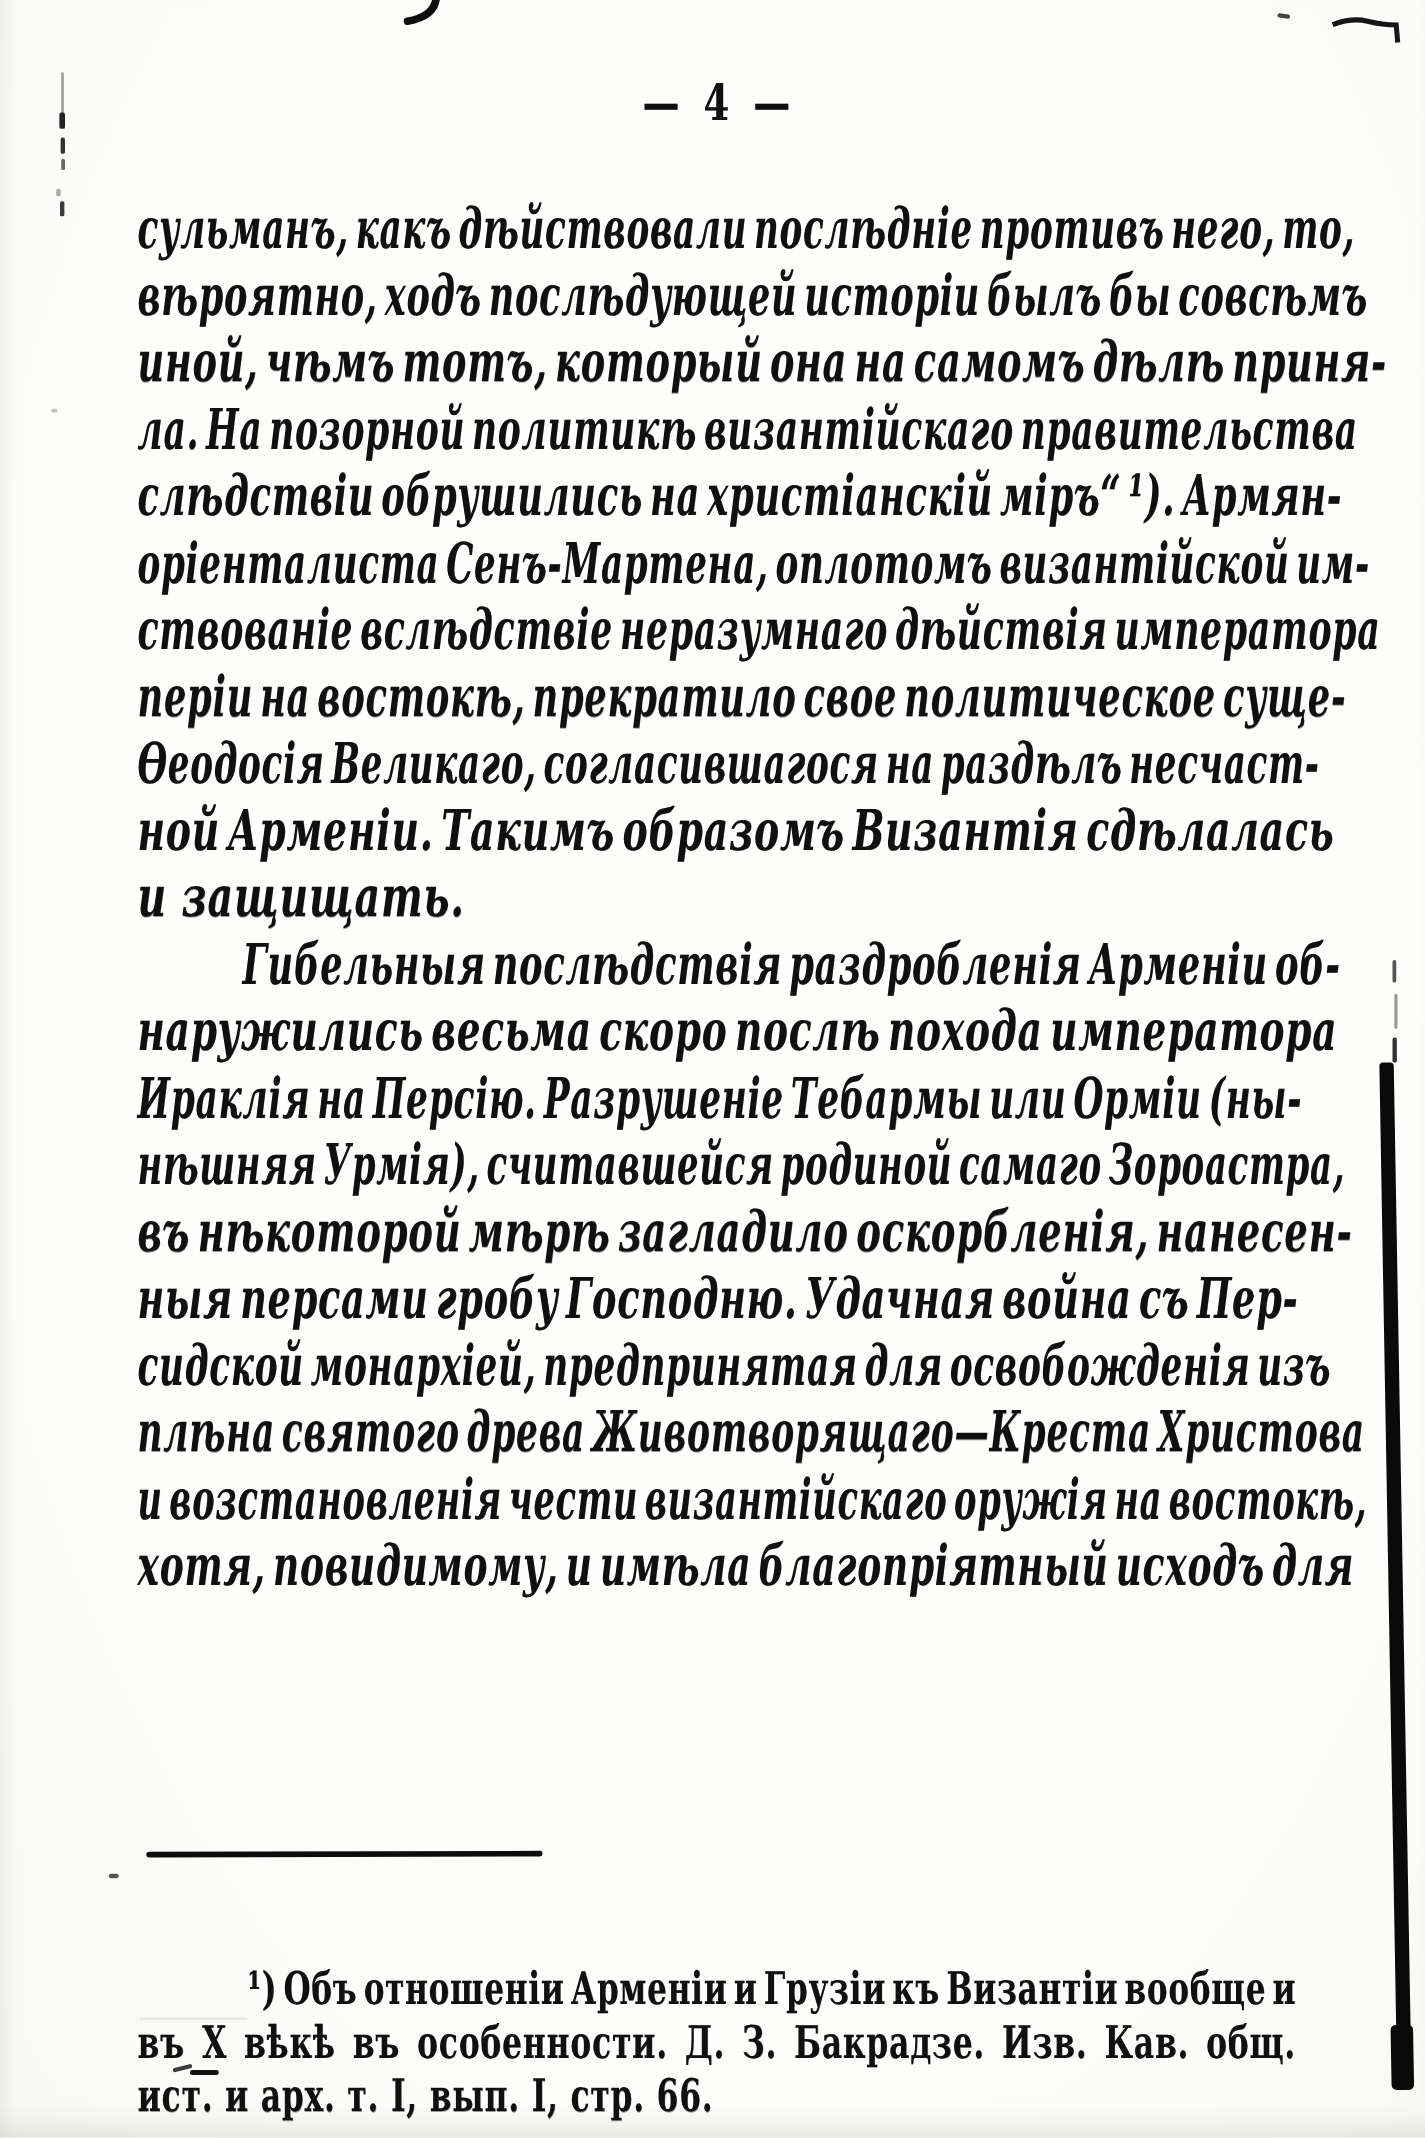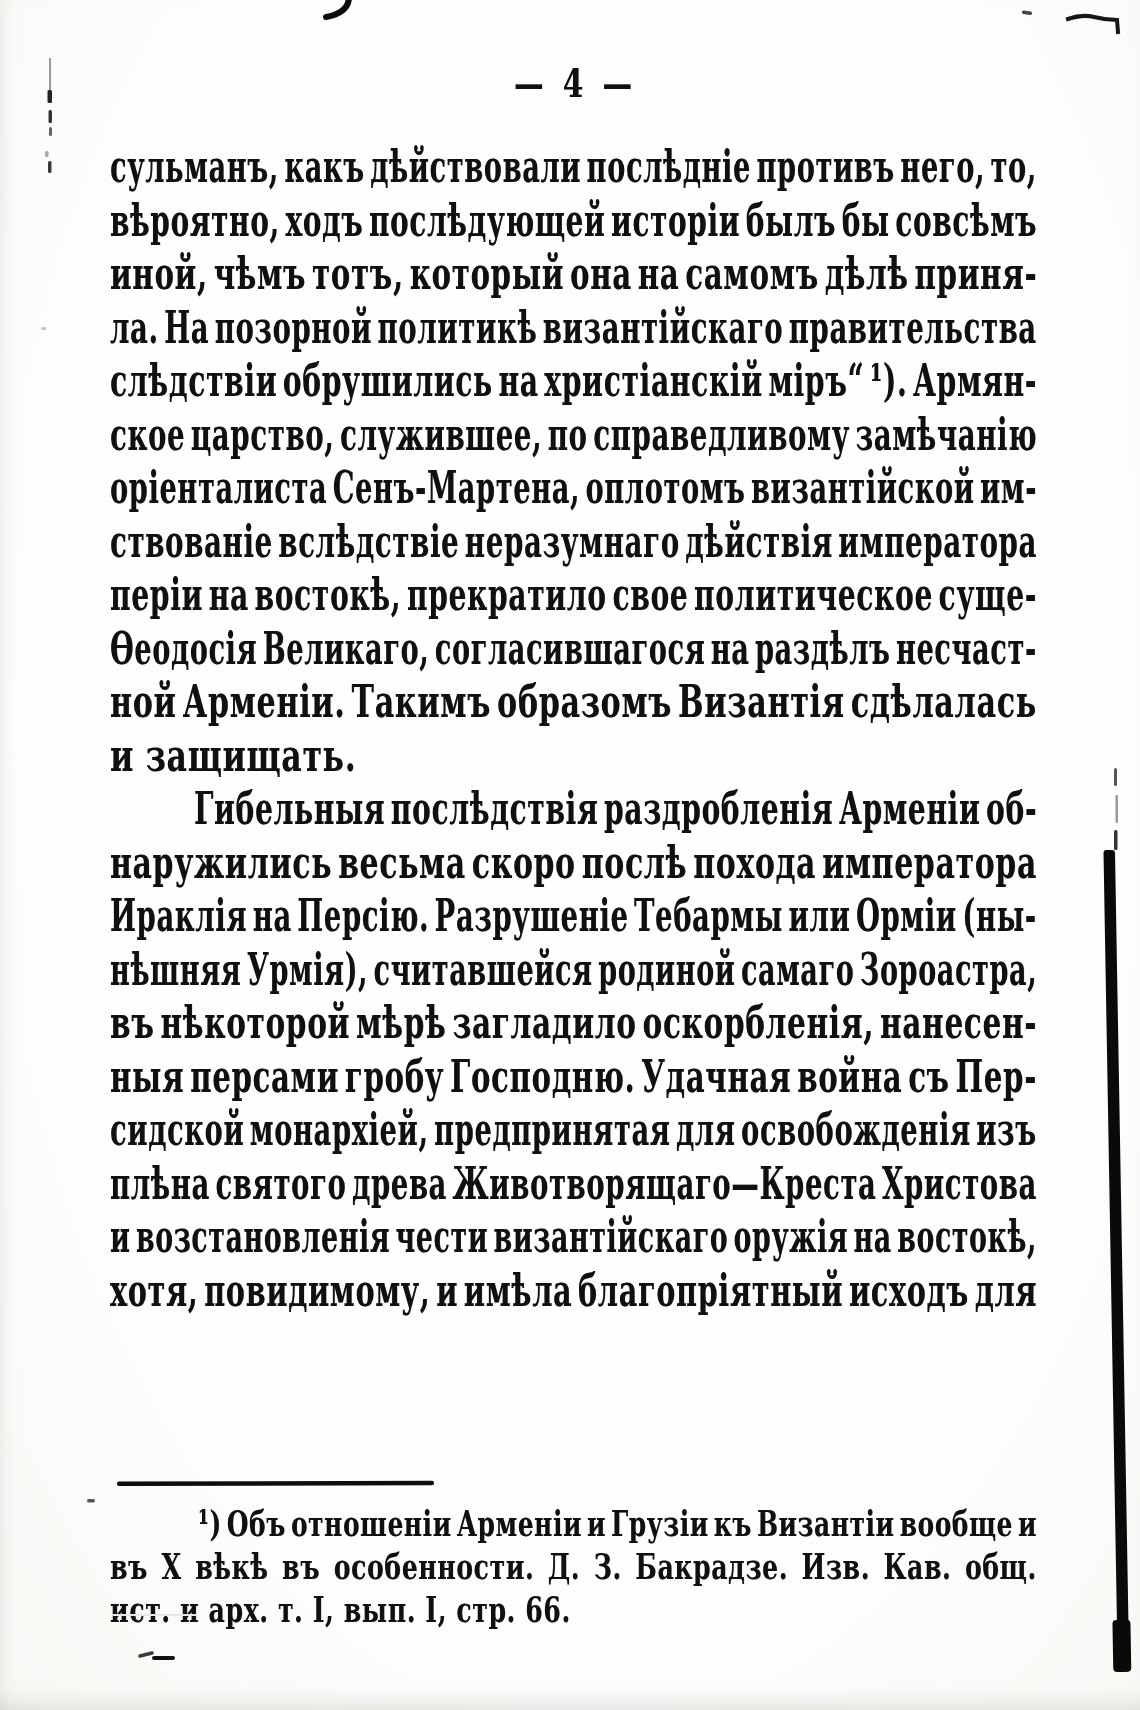--- a/index.html
+++ b/index.html
@@ -17,26 +17,26 @@
   }
   
   .pagenum{
     position:absolute;left:110px;top:54px;width:927px;height:58px;
     line-height:58px;text-align:center;font-size:40px;
     letter-spacing:2px;word-spacing:8px;white-space:nowrap;
   }
   .pagenum .t{display:inline-block;transform:scaleX(.74);transform-origin:50% 60%;}
   
   .body-block{
-    position:absolute;left:110px;top:140px;width:927px;
-    font-size:45px;letter-spacing:1px;
+    position:absolute;left:110px;top:156px;width:927px;
+    font-size:45px;letter-spacing:1px;font-style:italic;
   }
   .line{height:53.5px;line-height:53.5px;white-space:nowrap;overflow:visible;}
   .fn-block{
-    position:absolute;left:110px;top:1502px;width:927px;
+    position:absolute;left:110px;top:1570px;width:927px;
     font-size:36px;letter-spacing:.8px;
   }
   .fline{height:43px;line-height:43px;white-space:nowrap;}
   .indent{padding-left:84px;}
   .findent{padding-left:88px;}
   .t{display:inline-block;transform-origin:0 62%;
      text-shadow:0.35px 0.35px 0 rgba(0,0,0,.38);}
   
   .artifacts{position:absolute;left:0;top:0;width:1140px;height:1710px;pointer-events:none;}
 </style>
@@ -48,21 +48,20 @@
   <div class="pagenum">
     <span class="t">— 4 —</span>
   </div>
 
   <div class="body-block">
     <div class="line j fit"><span class="t" style="word-spacing: -7.65px; transform: scaleX(0.605843);">сульманъ, какъ дѣйствовали послѣдніе противъ него, то,</span></div>
     <div class="line j fit"><span class="t" style="word-spacing: -7.65px; transform: scaleX(0.621689);">вѣроятно, ходъ послѣдующей исторіи былъ бы совсѣмъ</span></div>
     <div class="line j fit"><span class="t" style="word-spacing: -7.65px; transform: scaleX(0.650618);">иной, чѣмъ тотъ, который она на самомъ дѣлѣ приня-</span></div>
     <div class="line j fit"><span class="t" style="word-spacing: -7.65px; transform: scaleX(0.611175);">ла. На позорной политикѣ византійскаго правительства</span></div>
     <div class="line j fit"><span class="t" style="word-spacing: -7.65px; transform: scaleX(0.626732);">слѣдствіи обрушились на христіанскій міръ“ ¹). Армян-</span></div>
-    <div class="line j fit"><span class="t" style="word-spacing: -7.65px; transform: scaleX(0.614009);">ское царство, служившее, по справедливому замѣчанію</span></div>
     <div class="line j fit"><span class="t" style="word-spacing: -7.65px; transform: scaleX(0.605724);">оріенталиста Сенъ-Мартена, оплотомъ византійской им-</span></div>
     <div class="line j fit"><span class="t" style="word-spacing: -7.65px; transform: scaleX(0.614966);">ствованіе вслѣдствіе неразумнаго дѣйствія императора</span></div>
     <div class="line j fit"><span class="t" style="word-spacing: -7.65px; transform: scaleX(0.626309);">періи на востокѣ, прекратило свое политическое суще-</span></div>
     <div class="line j fit"><span class="t" style="word-spacing: -7.65px; transform: scaleX(0.604401);">Ѳеодосія Великаго, согласившагося на раздѣлъ несчаст-</span></div>
     <div class="line j fit"><span class="t" style="word-spacing: -7.65px; transform: scaleX(0.670403);">ной Арменіи. Такимъ образомъ Византія сдѣлалась</span></div>
     <div class="line l fit"><span class="t" style="transform: scaleX(0.7);">и защищать.</span></div>
     <div class="line j fit indent"><span class="t" style="word-spacing: -7.65px; transform: scaleX(0.625649);">Гибельныя послѣдствія раздробленія Арменіи об-</span></div>
     <div class="line j fit"><span class="t" style="word-spacing: -7.65px; transform: scaleX(0.664635);">наружились весьма скоро послѣ похода императора</span></div>
     <div class="line j fit"><span class="t" style="word-spacing: -7.65px; transform: scaleX(0.610491);">Ираклія на Персію. Разрушеніе Тебармы или Орміи (ны-</span></div>
     <div class="line j fit"><span class="t" style="word-spacing: -7.65px; transform: scaleX(0.602046);">нѣшняя Урмія), считавшейся родиной самаго Зороастра,</span></div>

